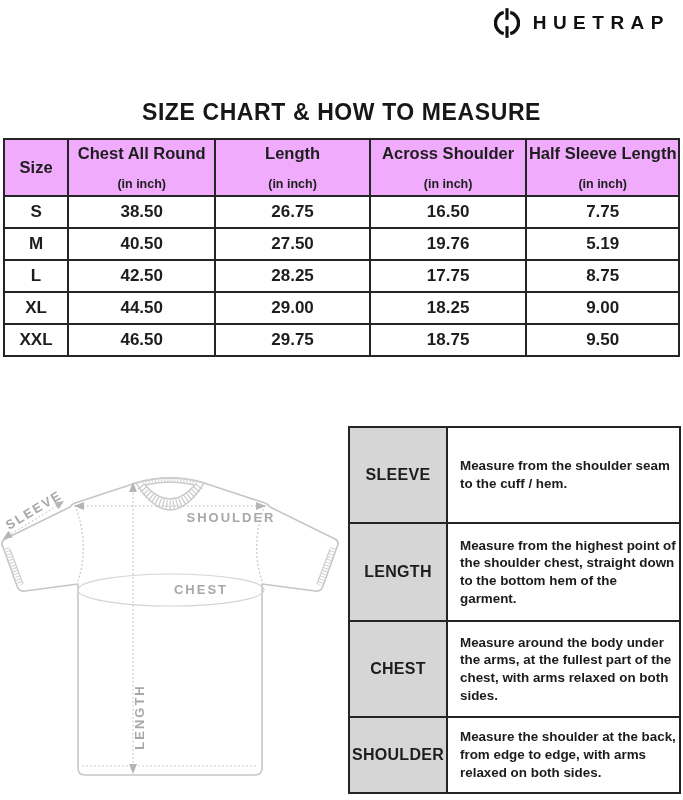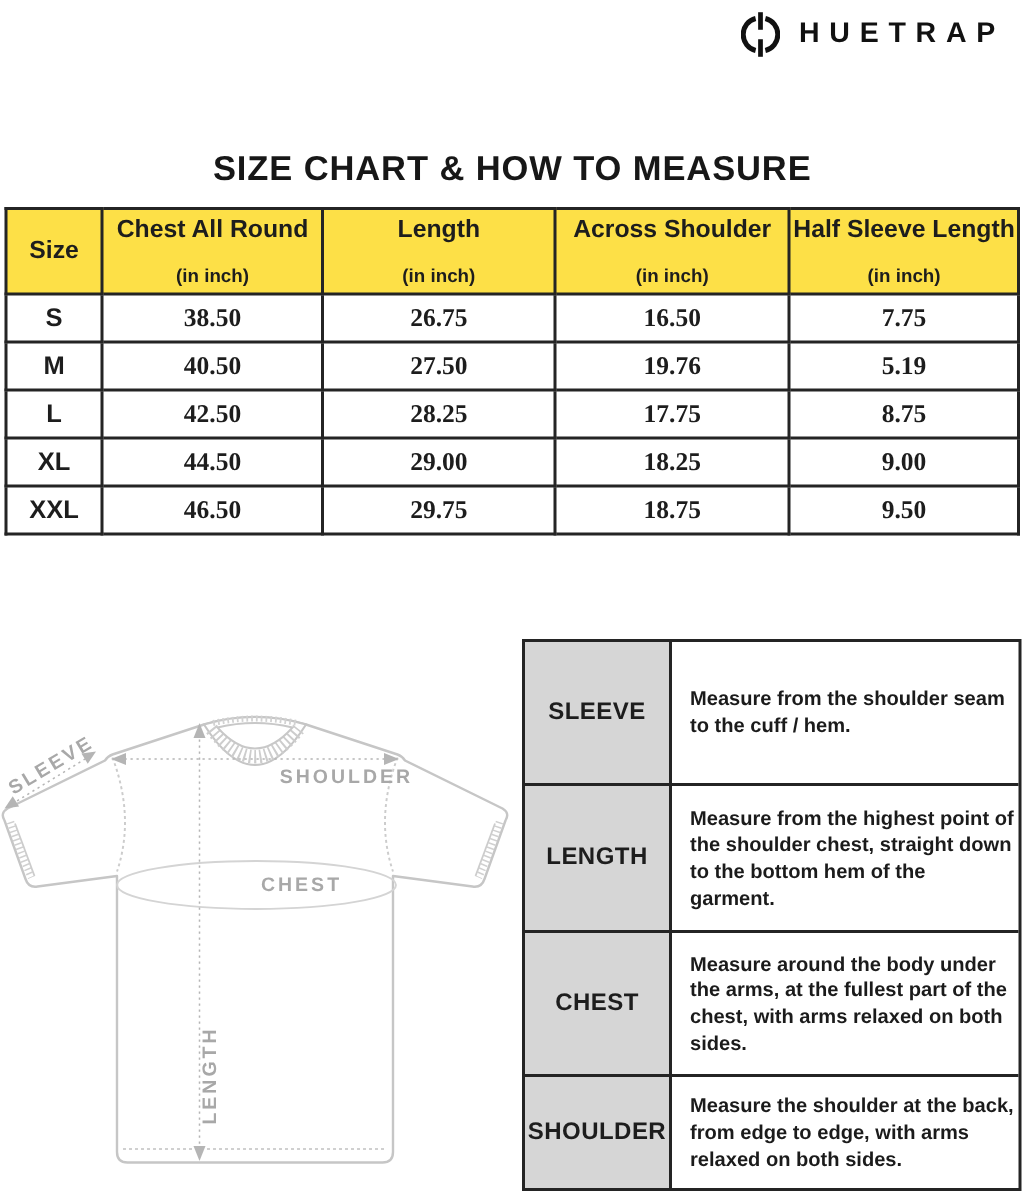--- a/index.html
+++ b/index.html
@@ -14,26 +14,26 @@
   
   .title{position:absolute;top:66px;left:0;width:100%;text-align:center;
          font-size:23px;font-weight:800;letter-spacing:0.6px;color:#171717;margin-top:33px;}
   .subtitle{position:absolute;top:103px;left:0;width:100%;text-align:center;
             font-size:15px;font-weight:700;letter-spacing:0.6px;color:#171717;}
 
   
   .size-table-wrap{position:absolute;top:138px;left:3px;width:677px;}
   table.size-table{width:100%;border-collapse:collapse;border:2.5px solid #242424;table-layout:fixed;}
   table.size-table th,table.size-table td{border:2px solid #242424;text-align:center;vertical-align:middle;padding:0;}
-  table.size-table thead tr{height:57px;background:#fde047;}
+  table.size-table thead tr{height:57px;background:#f0abfc;}
   table.size-table tbody tr{height:32px;}
   .h-label{font-size:16.5px;font-weight:700;line-height:1.1;}
   .h-unit{font-size:12.5px;font-weight:600;margin-top:14px;}
   td.size-cell{font-size:17px;font-weight:700;}
-  td.val-cell{font-size:17px;font-weight:700;font-family:Liberation Serif, serif;}
+  td.val-cell{font-size:17px;font-weight:700;}
   col.c-size{width:9.5%;}col.c-chest{width:21.8%;}col.c-length{width:22.9%;}
   col.c-shoulder{width:23.2%;}col.c-sleeve{width:22.6%;}
 
   
   .diagram{position:absolute;top:426px;left:0;width:345px;height:374px;}
   .diagram-title{position:absolute;top:5px;left:0;width:100%;text-align:center;
                  font-size:13.5px;font-weight:700;letter-spacing:1.3px;color:#171717;}
   .diagram svg.tee{position:absolute;top:27px;left:0;}
 
   

